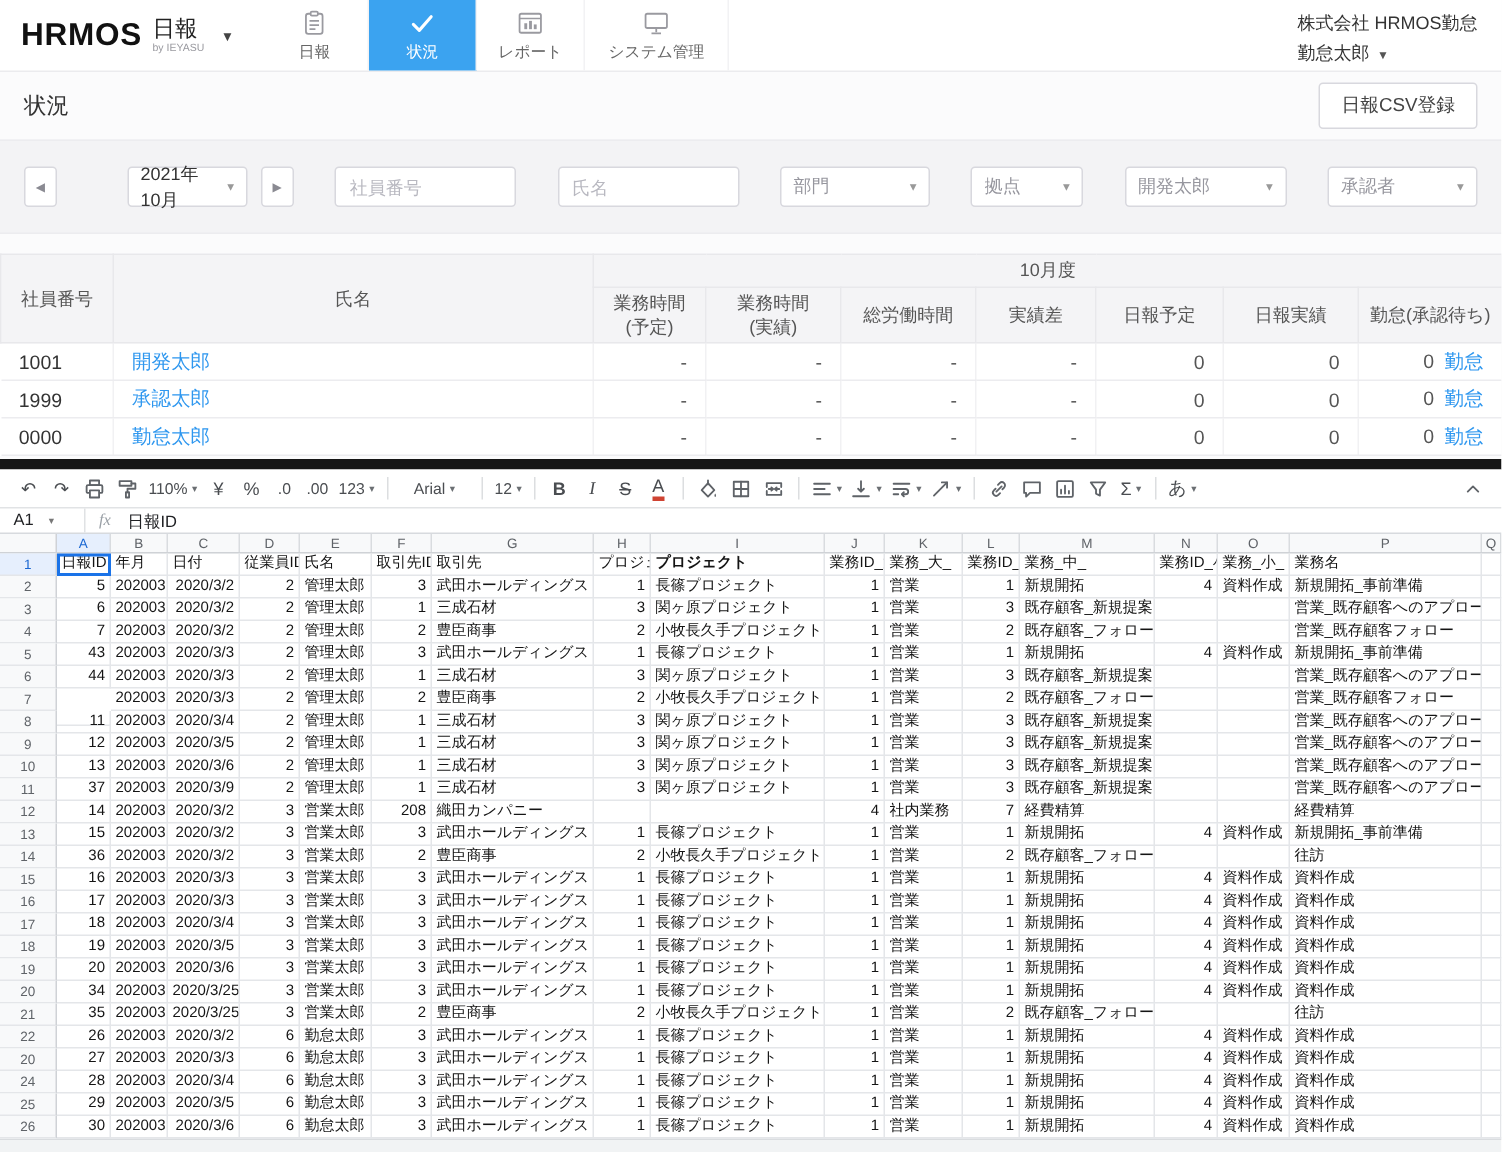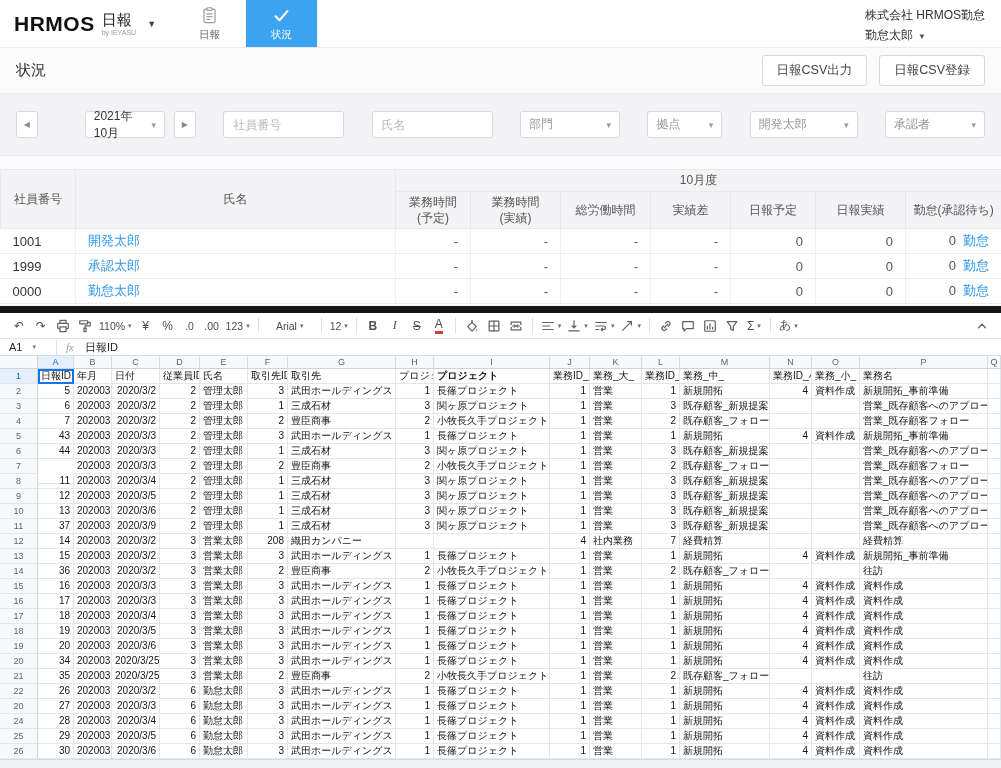--- a/index.html
+++ b/index.html
@@ -118,34 +118,51 @@
           <line x1="8" y1="17" x2="13" y2="17" stroke="#9a9aa0" stroke-width="1.5"></line>
         </svg>
         <span class="tab-label">日報</span>
       </div>
       <div class="nav-tab active">
         <svg viewBox="0 0 24 24">
           <path d="M4.5 13 L9.5 18 L19.5 6.5" fill="none" stroke="#ffffff" stroke-width="2.6" stroke-linecap="round" stroke-linejoin="round"></path>
         </svg>
         <span class="tab-label">状況</span>
       </div>
+      <div class="nav-tab">
+        <svg viewBox="0 0 24 24">
+          <rect x="3" y="4" width="18" height="16" rx="1.5" fill="none" stroke="#9a9aa0" stroke-width="1.5"></rect>
+          <line x1="3" y1="8" x2="21" y2="8" stroke="#9a9aa0" stroke-width="1.2"></line>
+          <rect x="7" y="12" width="2.4" height="5" fill="#9a9aa0"></rect>
+          <rect x="11" y="10" width="2.4" height="7" fill="#9a9aa0"></rect>
+          <rect x="15" y="13" width="2.4" height="4" fill="#9a9aa0"></rect>
+        </svg>
+        <span class="tab-label">レポート</span>
+      </div>
+      <div class="nav-tab wide">
+        <svg viewBox="0 0 24 24">
+          <rect x="3" y="4" width="18" height="12" rx="1.5" fill="none" stroke="#9a9aa0" stroke-width="1.5"></rect>
+          <line x1="12" y1="16" x2="12" y2="19.5" stroke="#9a9aa0" stroke-width="1.5"></line>
+          <line x1="8" y1="20.5" x2="16" y2="20.5" stroke="#9a9aa0" stroke-width="1.5"></line>
+        </svg>
+        <span class="tab-label">システム管理</span>
+      </div>
     </div>
 
     <div class="account">
       <div class="company">株式会社 HRMOS勤怠</div>
       <div class="user">
         <span>勤怠太郎</span><span class="caret">▼</span>
       </div>
     </div>
   </div>
 
   <div class="title-row">
     <h1 class="page-title">状況</h1>
     <div class="title-actions">
-      <button class="btn">日報CSV出力</button>
       <button class="btn">日報CSV登録</button>
     </div>
   </div>
 
   <div class="filter-band">
     <div class="sq-btn">◀</div>
     <div class="dd month">
       <span>2021年10月</span>
       <span class="dd-caret">▾</span>
     </div>

